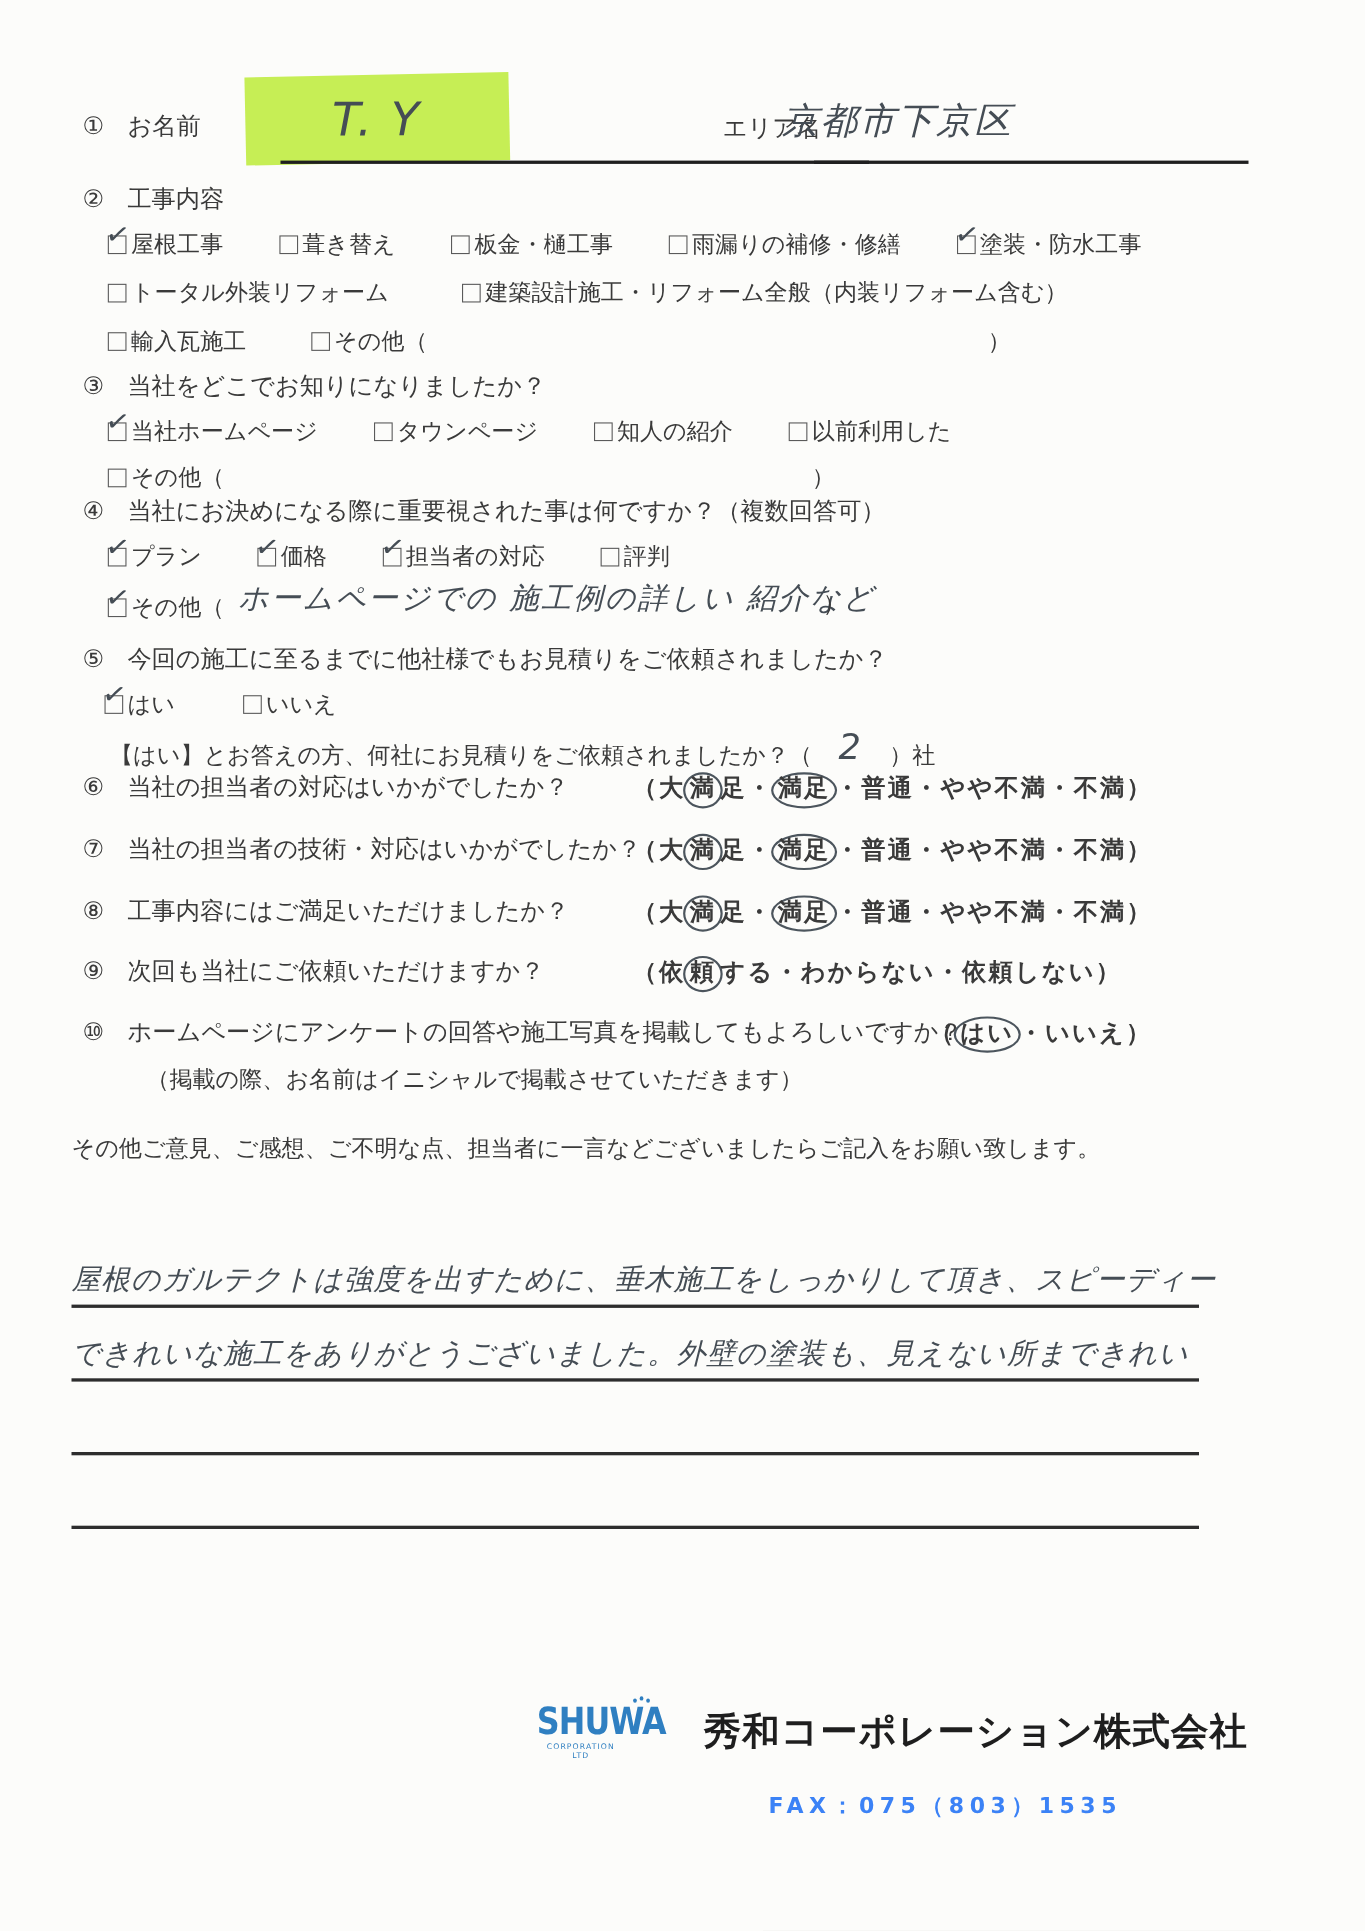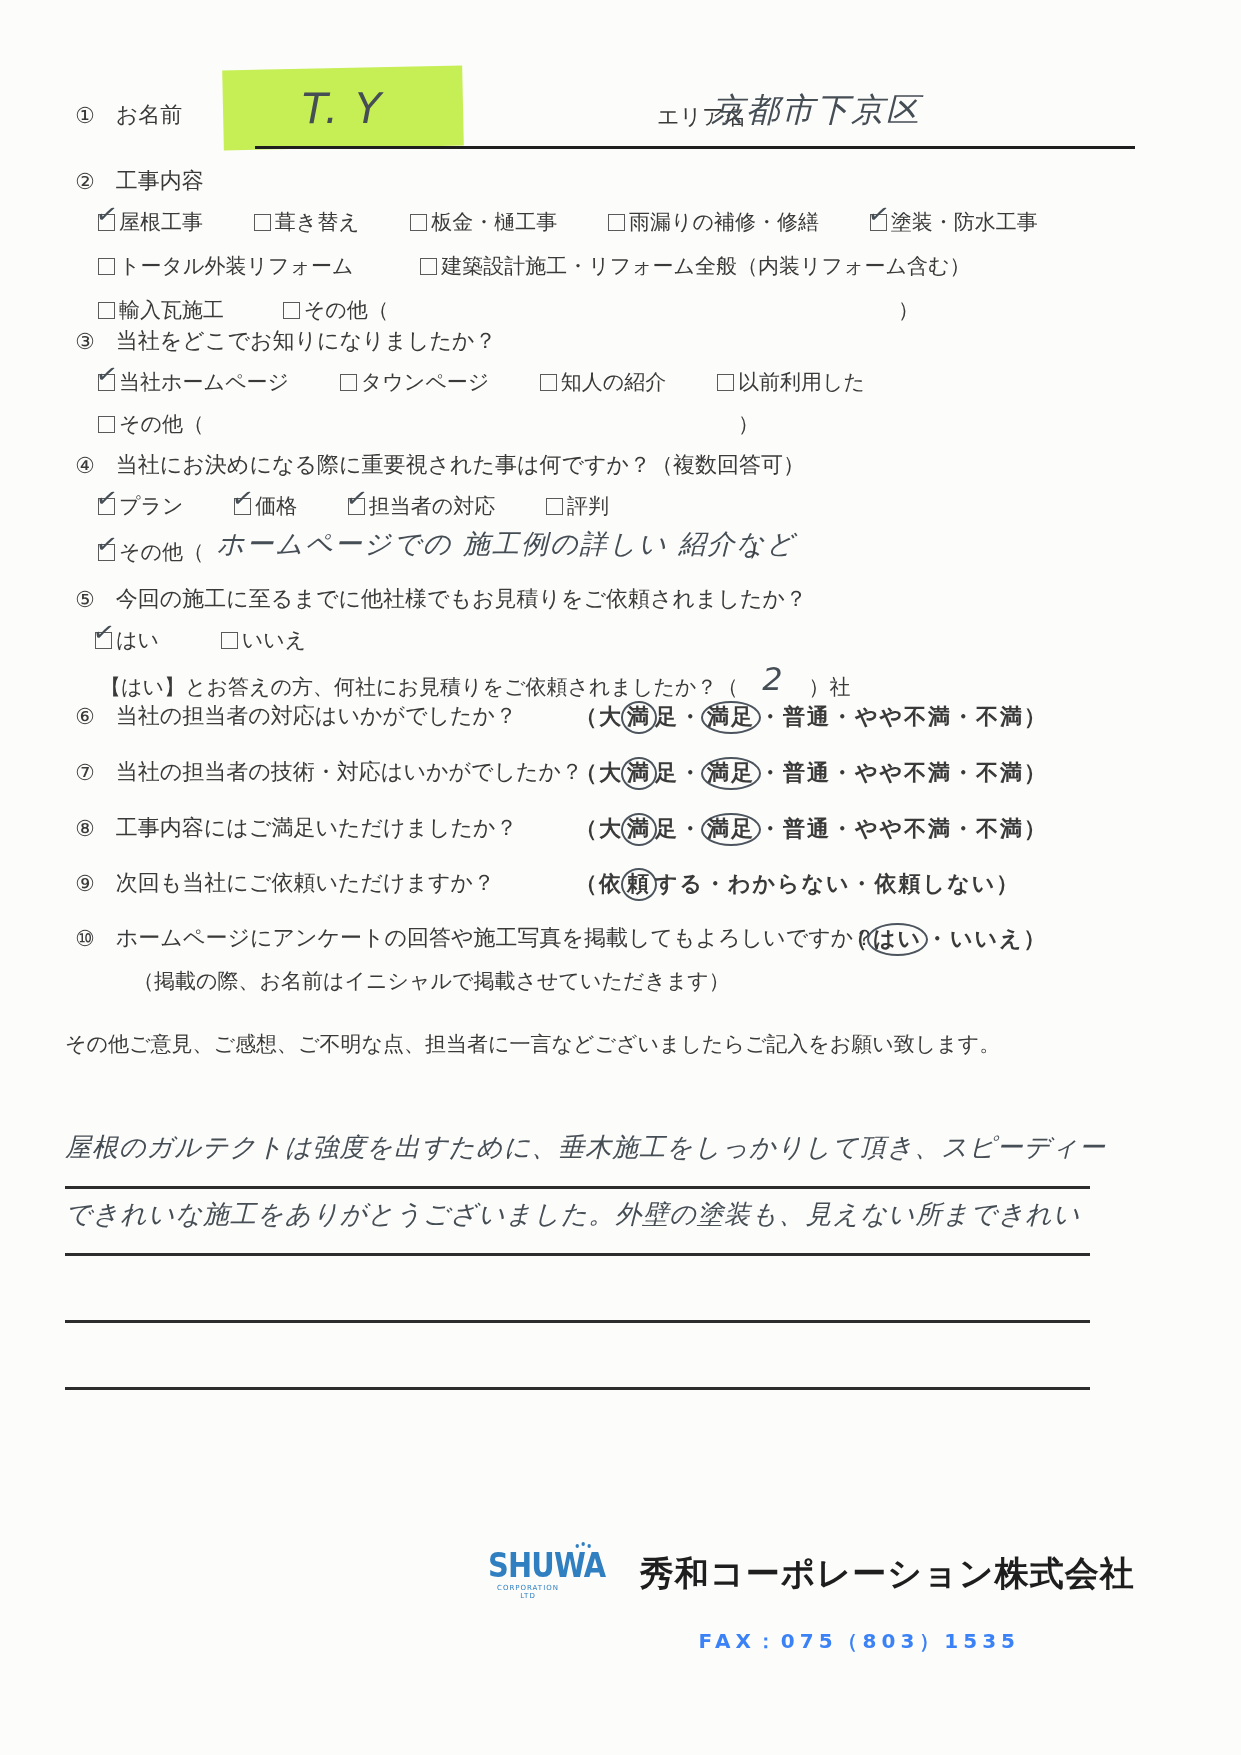--- a/index.html
+++ b/index.html
@@ -42,21 +42,21 @@
   .hl .hand { font-size:42px; transform:rotate(1deg); }
   .scale { position:absolute; left:500px; top:1px; font-size:22px; letter-spacing:2px; white-space:nowrap;font-weight:bold; }
   .circled {
     display:inline-block; border:2.2px solid #4c555d; border-radius:50%;
     padding:2px 4px 4px; margin:-4px -2px; line-height:1.05;
   }
   .cline {
     height:64px; border-bottom:3px solid #2d2d2d;
     display:flex; align-items:flex-end; overflow:visible;
   }
-  .cmt { font-size:26px; letter-spacing:1px; padding-bottom:21px; white-space:nowrap; }
+  .cmt { font-size:26px; letter-spacing:1px; padding-bottom:5px; white-space:nowrap; }
   .closing { position:absolute; left:75px; top:1463px; width:945px; text-align:right; font-size:22px; }
   .footer { position:absolute; left:488px; top:1548px; display:flex; align-items:center; }
   .logo { text-align:center; margin-right:14px; position:relative; }
   .logo-main {
     color:var(--logo-blue,#2f7fc1); font-weight:900; font-size:34px;
     letter-spacing:-1px; transform:scaleX(.85); transform-origin:left;
     line-height:1; position:relative;
   }
   .logo-dots {
     position:absolute; width:4px; height:4px; border-radius:50%;
@@ -103,21 +103,21 @@
       <span class="opt" style="margin-right:60px"><span class="cb"></span><span>トータル外装リフォーム</span></span>
       <span class="opt"><span class="cb"></span><span>建築設計施工・リフォーム全般（内装リフォーム含む）</span></span>
     </div>
     <div class="opts" style="margin-top:16px; position:relative">
       <span class="opt" style="margin-right:52px"><span class="cb"></span><span>輸入瓦施工</span></span>
       <span class="opt"><span class="cb"></span><span>その他（</span></span>
       <span class="endparen" style="left:800px; top:0">）</span>
     </div>
   </div>
 
-  <div class="sec" style="top:326px">
+  <div class="sec" style="top:336px">
     <span class="num">③</span>
     <span class="qtitle">当社をどこでお知りになりましたか？</span>
     <div class="opts">
       <span class="opt"><span class="cb"><span class="check on">✓</span></span><span>当社ホームページ</span></span>
       <span class="opt"><span class="cb"></span><span>タウンページ</span></span>
       <span class="opt"><span class="cb"></span><span>知人の紹介</span></span>
       <span class="opt"><span class="cb"></span><span>以前利用した</span></span>
     </div>
     <div class="opts" style="margin-top:14px; position:relative">
       <span class="opt"><span class="cb"></span><span>その他（</span></span>

